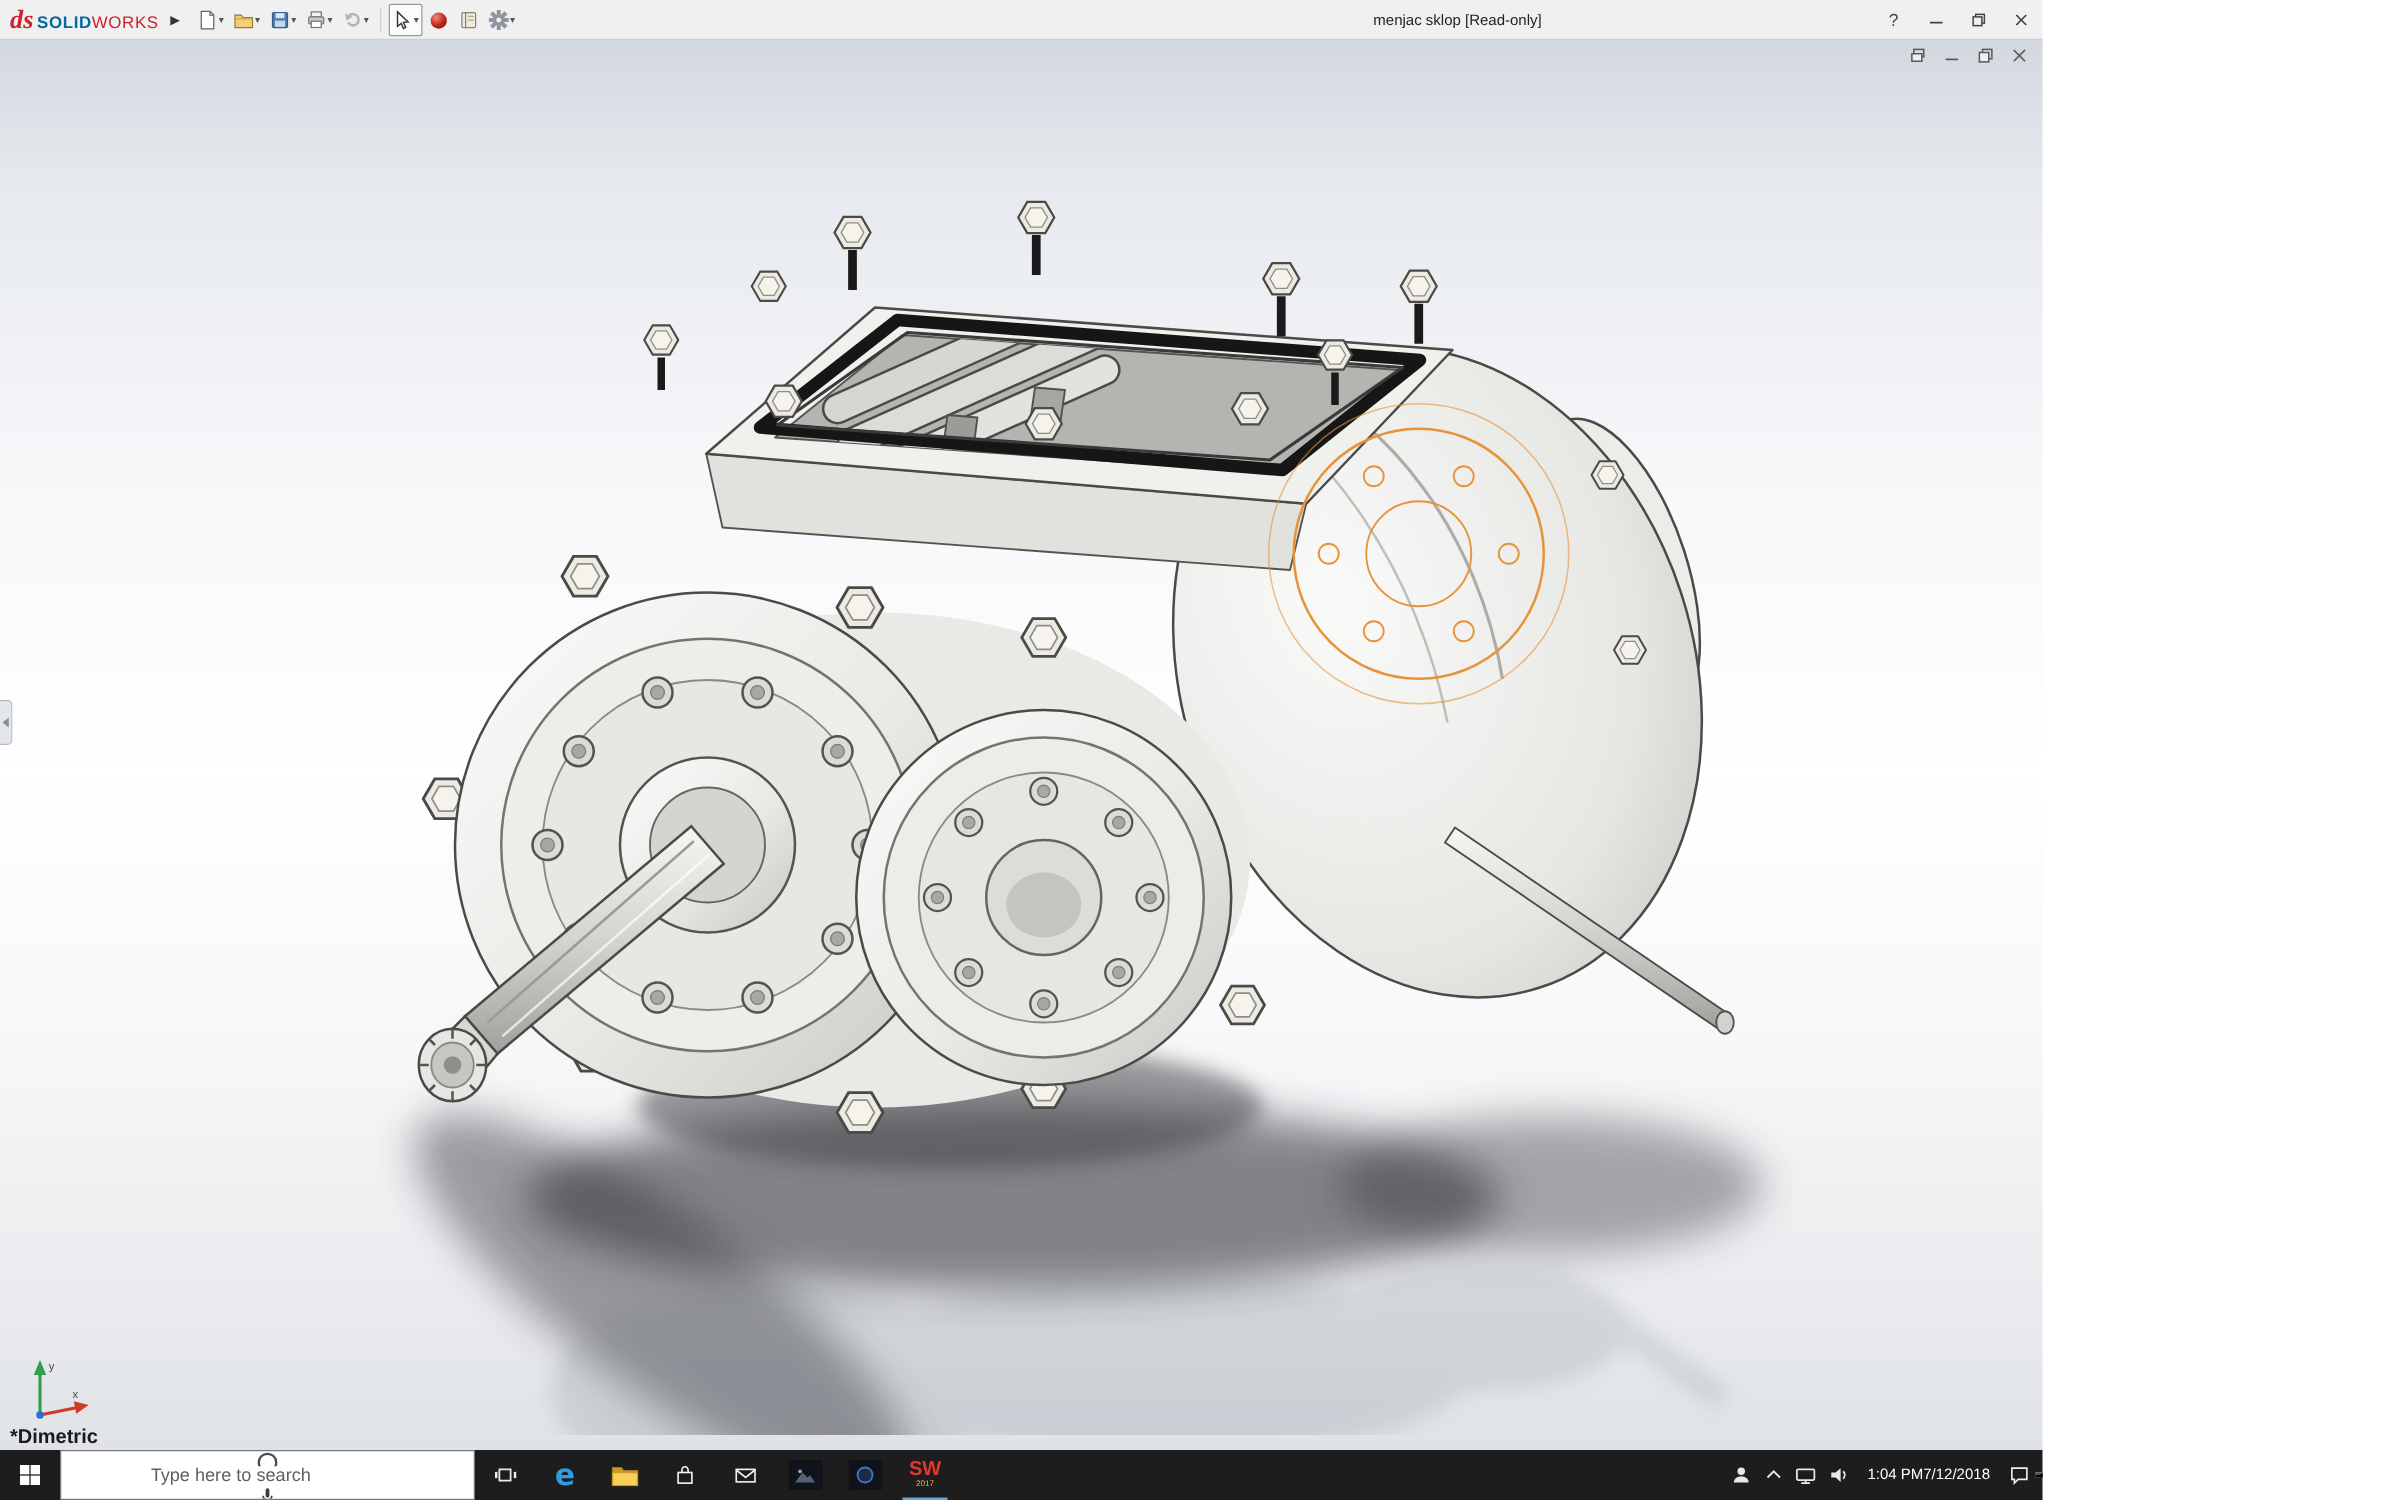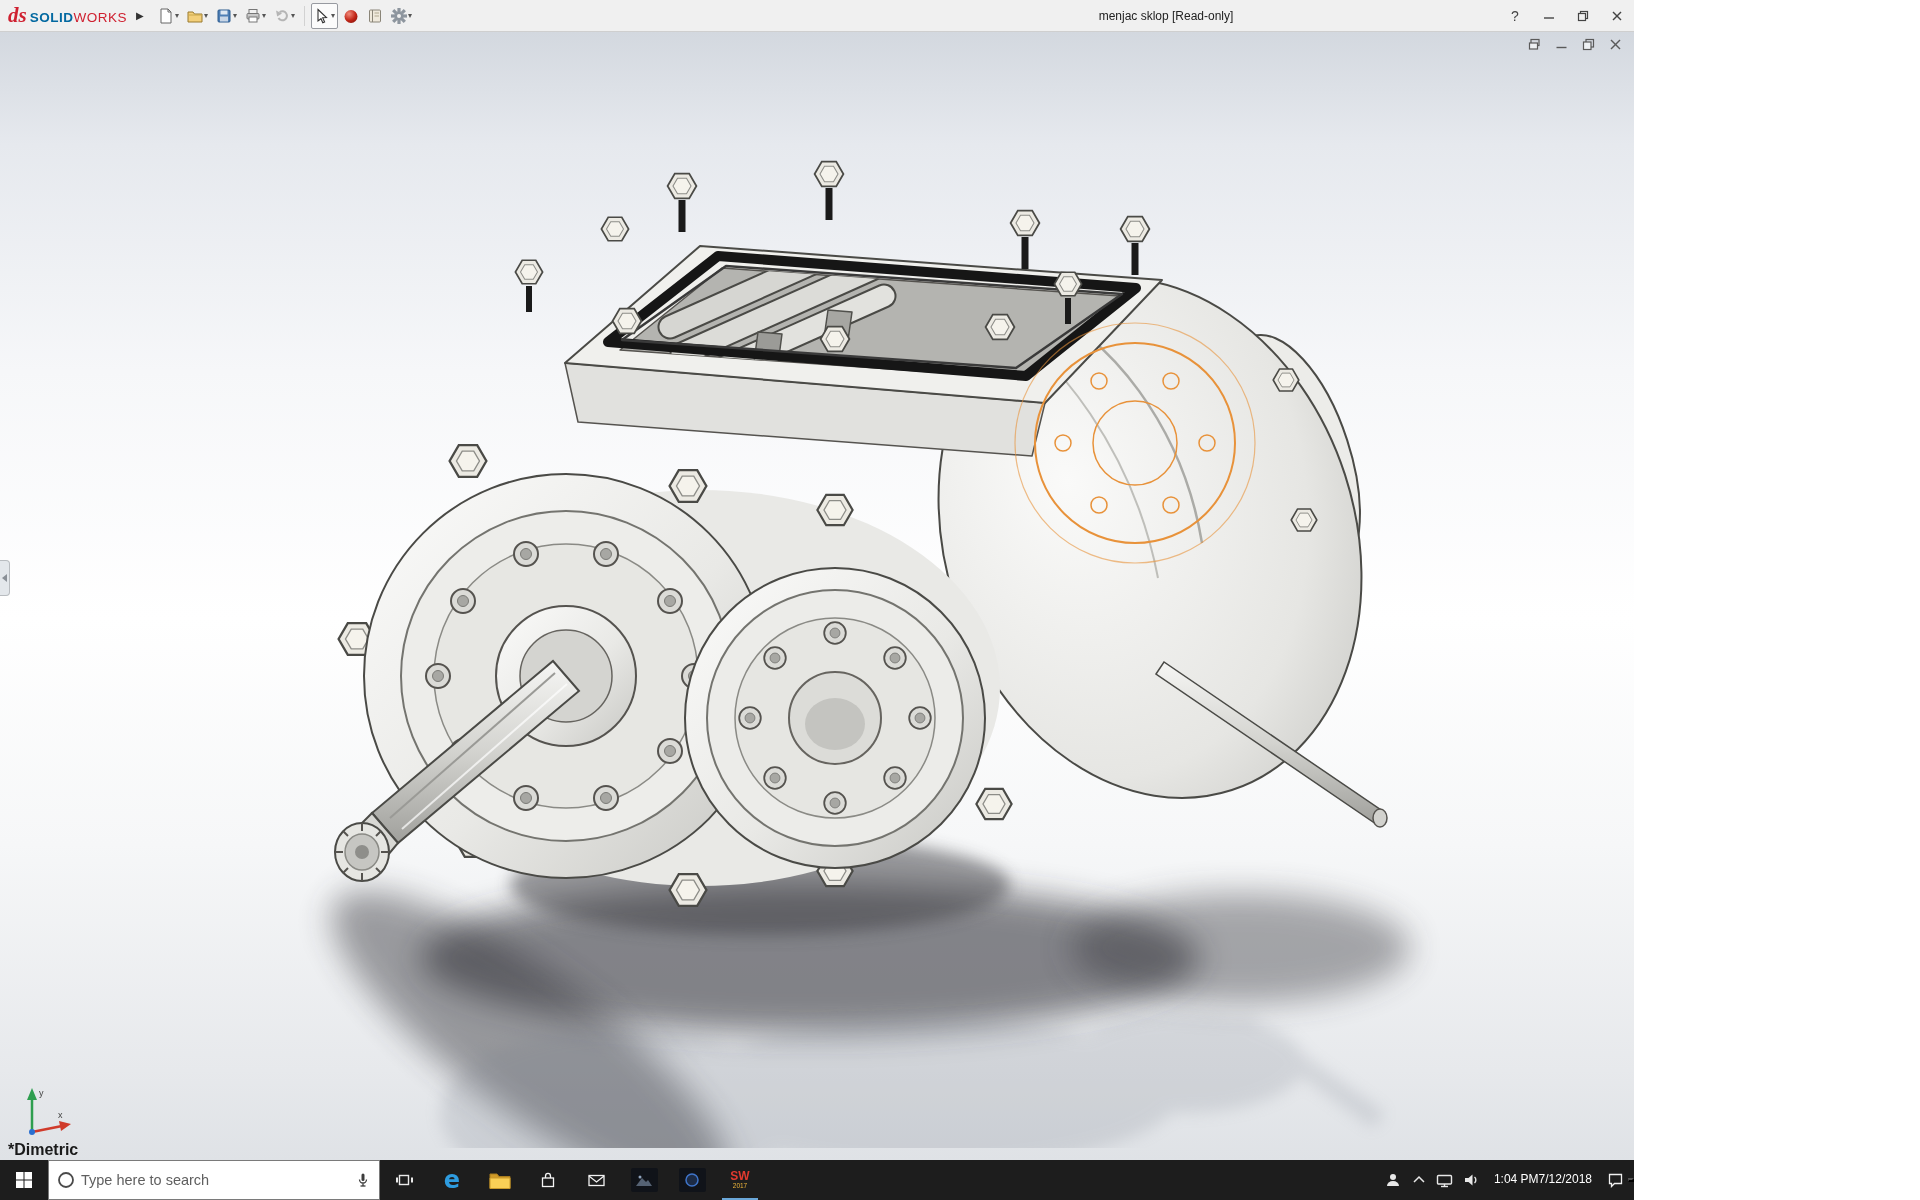--- a/index.html
+++ b/index.html
@@ -47,30 +47,30 @@
 
   
   .taskbar { position: absolute; left: 0; right: 0; bottom: 0; height: 40px;
     background: #1d1d1d; display: flex; align-items: stretch; z-index: 40; }
   .tb-slot { width: 48px; display: flex; align-items: center; justify-content: center;
     background: transparent; border: none; cursor: pointer; position: relative; }
   .tb-slot.active::after { content: ""; position: absolute; left: 6px; right: 6px; bottom: 0;
     height: 2px; background: #6aa7d8; }
   .start { width: 48px; }
   .search { width: 332px; background: #fff; border: 1px solid #7a7a7a;
-    display: flex; align-items: center; padding: 0 8px; }
+    display: flex; align-items: center; padding: 0 8px; flex-direction: column; }
   .search input { flex: 1; border: none; outline: none; font-size: 14.5px; color: #333;
     font-family: "Liberation Sans", sans-serif; background: transparent; margin: 0 6px; }
   .search input::placeholder { color: #5f5f5f; }
   .edge-glyph { font-size: 24px; font-weight: 700; color: #2e9ce0;
     font-family: "DejaVu Sans", sans-serif; }
   .app-dark { width: 27px; height: 24px; background: #101319; border-radius: 2px;
     display: flex; align-items: center; justify-content: center; }
   .sw-icon { display: flex; flex-direction: column; align-items: center; line-height: 1; }
-  .sw-mark { color: #e03a2f; font-weight: 800; font-size: 12px; }
+  .sw-mark { color: #e03a2f; font-weight: 800; font-size: 16px; }
   .sw-year { color: #f0b63a; font-size: 6.5px; margin-top: 1px; }
   .tray { margin-left: auto; display: flex; align-items: center; }
   .tray-btn { width: 26px; height: 40px; display: flex; align-items: center; justify-content: center;
     background: transparent; border: none; cursor: pointer; }
   .clock { display: flex; align-items: center; justify-content: center;
     color: #fff; font-size: 12px; line-height: 1.3; padding: 0 10px; cursor: default; }
   .show-desktop { width: 6px; border-left: 1px solid #4a4a4a; cursor: pointer; }
 </style>
 </head>
 <body>

